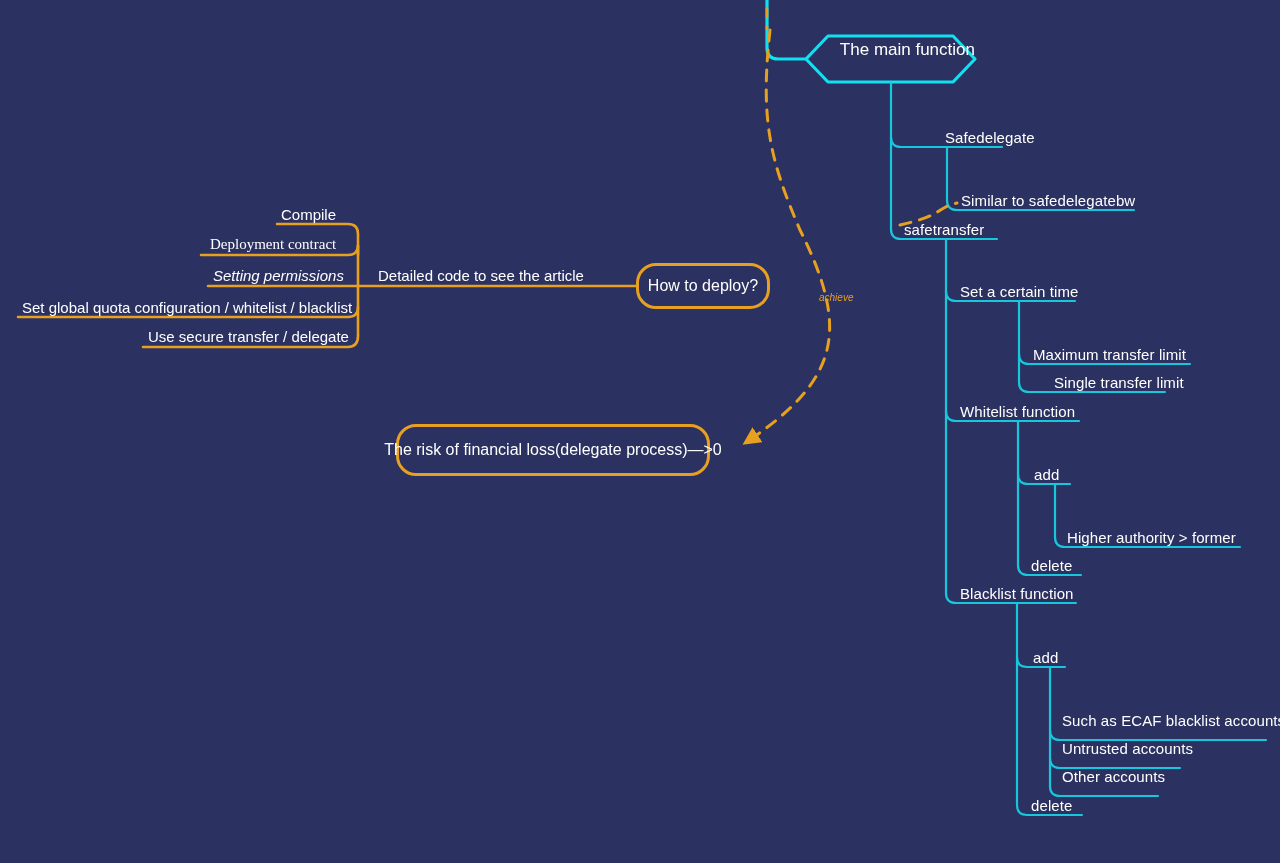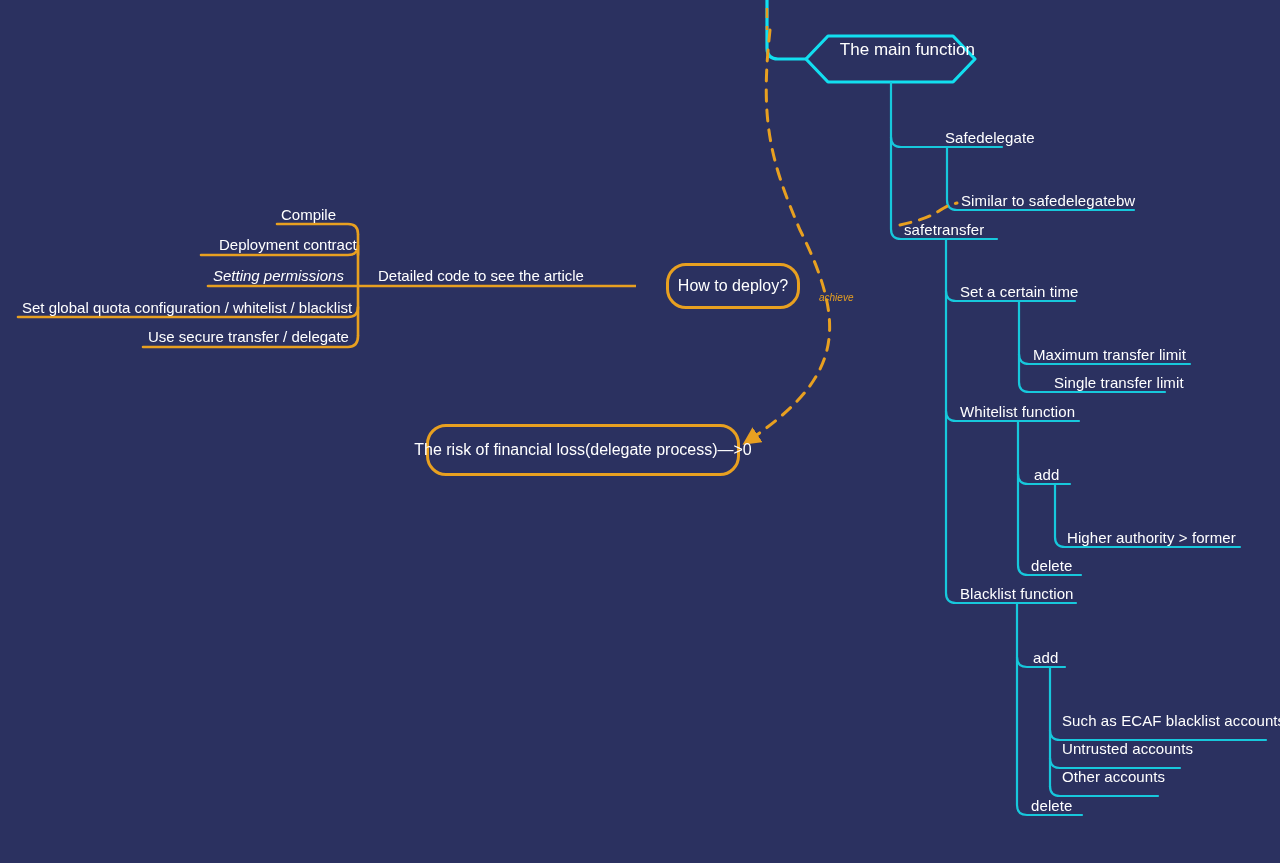--- a/index.html
+++ b/index.html
@@ -51,21 +51,20 @@
     border-radius: 20px;
     color: #ffffff;
     font-size: 16px;
     line-height: 20px;
     white-space: nowrap;
     display: flex;
     align-items: center;
     justify-content: center;
     box-sizing: border-box;
     background: transparent;
-    margin-left: 30px;
   }
   .edge-label {
     position: absolute;
     color: #e8a020;
     font-size: 10px;
     font-style: italic;
     white-space: nowrap;
   }
   .plain-orange {
     position: absolute;
@@ -224,21 +223,21 @@
 <div class="node" style="left:1062px; top:767px;">
   <span>Other accounts</span>
 </div>
 <div class="node" style="left:1031px; top:796px;">
   <span>delete</span>
 </div>
 
 <div class="plain-orange" style="left:281px; top:205px;">
   <span>Compile</span>
 </div>
-<div class="plain-orange" style="left:219px; top:235px;">
+<div class="plain-orange" style="left:210px; top:235px;font-family:Liberation Serif, serif;">
   <span>Deployment contract</span>
 </div>
 <div class="plain-orange" style="left:213px; top:266px;font-style:italic;">
   <span>Setting permissions</span>
 </div>
 <div class="plain-orange" style="left:22px; top:298px;">
   <span>Set global quota configuration / whitelist / blacklist</span>
 </div>
 <div class="plain-orange" style="left:148px; top:327px;">
   <span>Use secure transfer / delegate</span>

